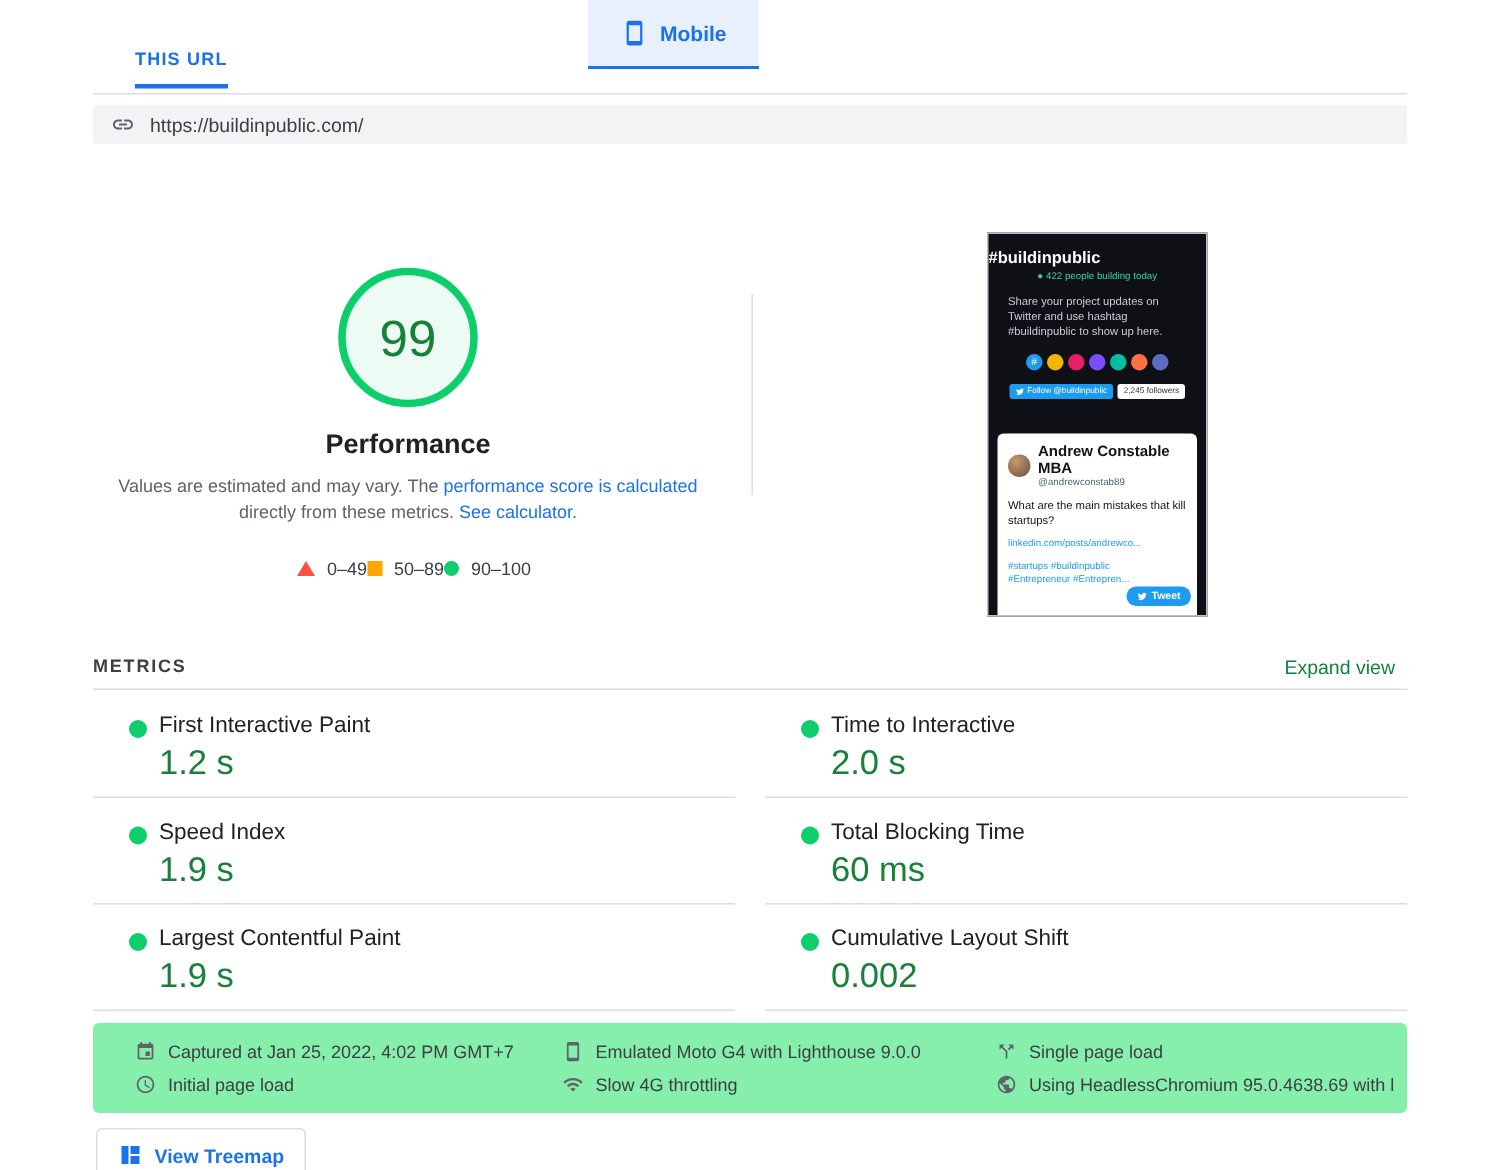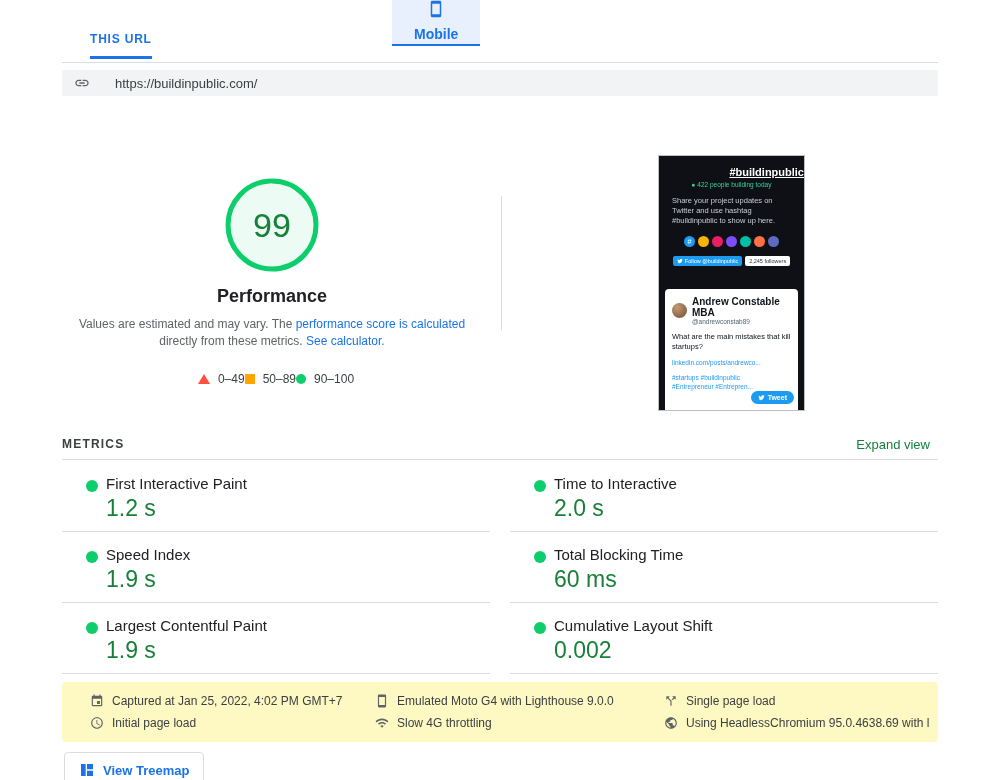--- a/index.html
+++ b/index.html
@@ -2,47 +2,47 @@
 <html><head>
 <meta charset="utf-8">
 <style>
   * { box-sizing: border-box; }
   body { margin:0; background:#fff; font-family:"Liberation Sans", sans-serif; }
   .frame { position:relative; width:1000px; height:780px; background:#fff; overflow:hidden; }
 
   
   .device-tabs { position:absolute; left:392px; top:0; display:flex; height:46px; }
   .device-tab { display:flex; align-items:center; gap:8px; padding:0 22px; font-size:14px; color:#5f6368; cursor:pointer; }
-  .device-tab.active { background:#e8f0fe; color:#1a73e8; border-bottom:2px solid #1a73e8; font-weight:bold;flex-direction:column; }
+  .device-tab.active { background:#e8f0fe; color:#1a73e8; border-bottom:2px solid #1a73e8; font-weight:bold; }
 
   
   .this-url-tab { position:absolute; left:90px; top:32px; padding-bottom:10px; border-bottom:3px solid #1a73e8; color:#1a73e8; font-size:12px; font-weight:bold; letter-spacing:0.8px; cursor:pointer; }
 
   .top-divider { position:absolute; left:62px; right:62px; top:62px; height:1px; background:#dadce0; }
 
   
-  .url-bar { position:absolute; left:62px; top:70px; width:876px; height:26px; background:#f1f3f4; border-radius:2px; display:flex; align-items:center; gap:25px; padding:0 12px; }
+  .url-bar { position:absolute; left:62px; top:70px; width:876px; height:26px; background:#f1f3f4; border-radius:2px; display:flex; align-items:center; gap:10px; padding:0 12px; }
   .url-text { font-size:13px; color:#3c4043; }
 
   
   .gauge { position:absolute; left:224px; top:177px; }
   .perf-label { position:absolute; left:62px; top:286px; width:420px; text-align:center; font-size:18px; color:#202124;font-weight:bold; }
   .disclaimer { position:absolute; left:77px; top:316px; width:390px; text-align:center; font-size:12px; color:#5f6368; line-height:17px; }
   .disclaimer a { color:#1a73e8; text-decoration:none; cursor:pointer; }
   .legend { position:absolute; left:62px; top:372px; width:428px; display:flex; justify-content:center; align-items:center; }
   .legend-item { display:flex; align-items:center; gap:8px; font-size:12px; color:#3c4043; }
   .shape-tri { width:0; height:0; border-left:6px solid transparent; border-right:6px solid transparent; border-bottom:10px solid #ff4e42; }
   .shape-sq { width:10px; height:10px; background:#ffa400; }
   .shape-dot { width:10px; height:10px; border-radius:50%; background:#0cce6b; }
 
   .vdivider { position:absolute; left:501px; top:196px; width:1px; height:134px; background:#dadce0; }
 
   
   .thumb { position:absolute; left:658px; top:155px; width:147px; height:256px; background:#0f1016; border:1px solid #bdc1c6; overflow:hidden; }
-  .tt-title { margin-top:10px; text-align:right; color:#fff; font-size:11px; font-weight:bold;text-decoration:underline; }
+  .tt-title { margin-top:10px; text-align:left; color:#fff; font-size:11px; font-weight:bold; }
   .tt-live { text-align:center; color:#34d399; font-size:6.5px; margin-top:3px; }
   .tt-desc { margin:8px 13px 0; color:#c9cdd6; font-size:7.5px; line-height:10px; }
   .tt-avatars { display:flex; justify-content:center; gap:3px; margin-top:10px; }
   .tt-av { width:11px; height:11px; border-radius:50%; color:#fff; font-size:7px; display:flex; align-items:center; justify-content:center; }
   .av1{background:#1d9bf0;} .av2{background:#f4b400;} .av3{background:#e91e63;} .av4{background:#7c4dff;} .av5{background:#00bfa5;} .av6{background:#ff7043;} .av7{background:#5c6bc0;}
   .tt-follow { display:flex; justify-content:center; gap:3px; margin-top:9px; align-items:center; }
   .tt-follow-btn { background:#1d9bf0; color:#fff; font-size:5.5px; padding:2px 4px; border-radius:2px; display:flex; gap:2px; align-items:center; }
   .tt-followers { background:#fff; color:#333; font-size:5.5px; padding:2px 4px; border-radius:2px; }
   .tt-card { position:absolute; left:6px; right:6px; top:133px; bottom:0; background:#fff; border-radius:4px 4px 0 0; padding:7px; }
   .tt-card-head { display:flex; gap:5px; align-items:center; }
@@ -60,21 +60,21 @@
   .metrics-divider { position:absolute; left:62px; right:62px; top:459px; height:1px; background:#dadce0; }
   .metric-cell { position:absolute; width:428px; height:64px; border-bottom:1px solid #dadce0; }
   .m0{left:62px; top:468px;} .m1{left:510px; top:468px;}
   .m2{left:62px; top:539px;} .m3{left:510px; top:539px;}
   .m4{left:62px; top:610px;} .m5{left:510px; top:610px;}
   .metric-dot { position:absolute; left:24px; top:12px; width:12px; height:12px; border-radius:50%; background:#0cce6b; }
   .metric-label { position:absolute; left:44px; top:7px; font-size:15px; color:#202124; }
   .metric-value { position:absolute; left:44px; top:27px; font-size:23px; color:#188038; }
 
   
-  .meta-bar { position:absolute; left:62px; top:682px; width:876px; height:60px; background:#fef9c3; border-radius:4px; display:grid; grid-template-columns:285px 289px 1fr; grid-auto-rows:22px; align-items:center; padding:8px 8px 8px 28px; }
+  .meta-bar { position:absolute; left:62px; top:682px; width:876px; height:60px; background:#86efac; border-radius:4px; display:grid; grid-template-columns:285px 289px 1fr; grid-auto-rows:22px; align-items:center; padding:8px 8px 8px 28px; }
   .meta-item { display:flex; align-items:center; gap:8px; font-size:12px; color:#3c4043; white-space:nowrap; overflow:hidden; }
   .meta-item svg { flex:0 0 auto; }
 
   
   .treemap-btn { position:absolute; left:64px; top:752px; height:36px; display:flex; align-items:center; gap:8px; padding:0 14px; border:1px solid #dadce0; border-radius:4px; background:#fff; color:#1a73e8; font-size:13px; font-weight:bold; cursor:pointer; }
 </style>
 </head>
 <body>
 
 <div class="frame">

